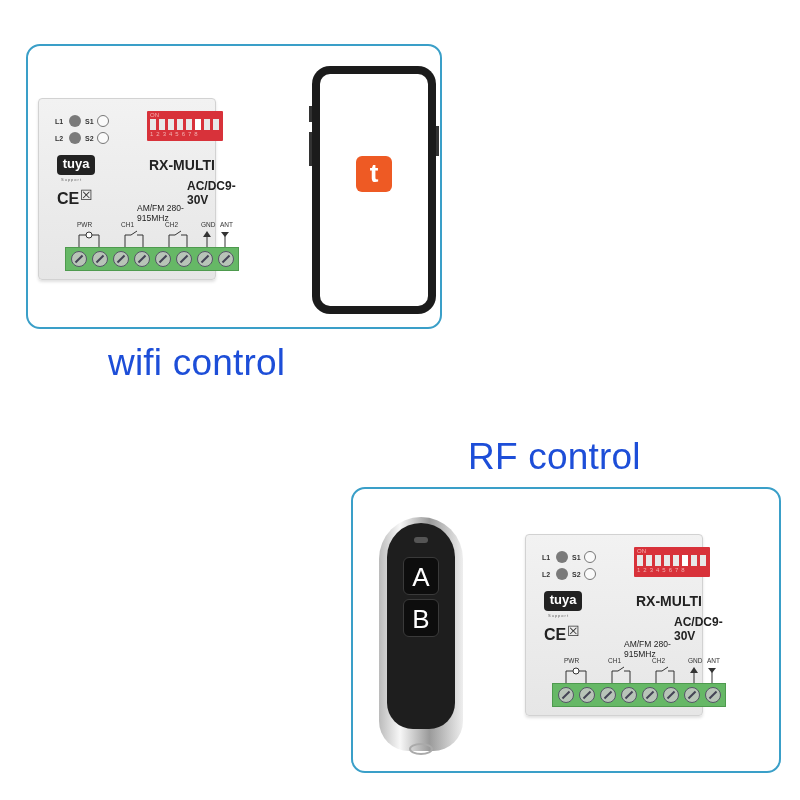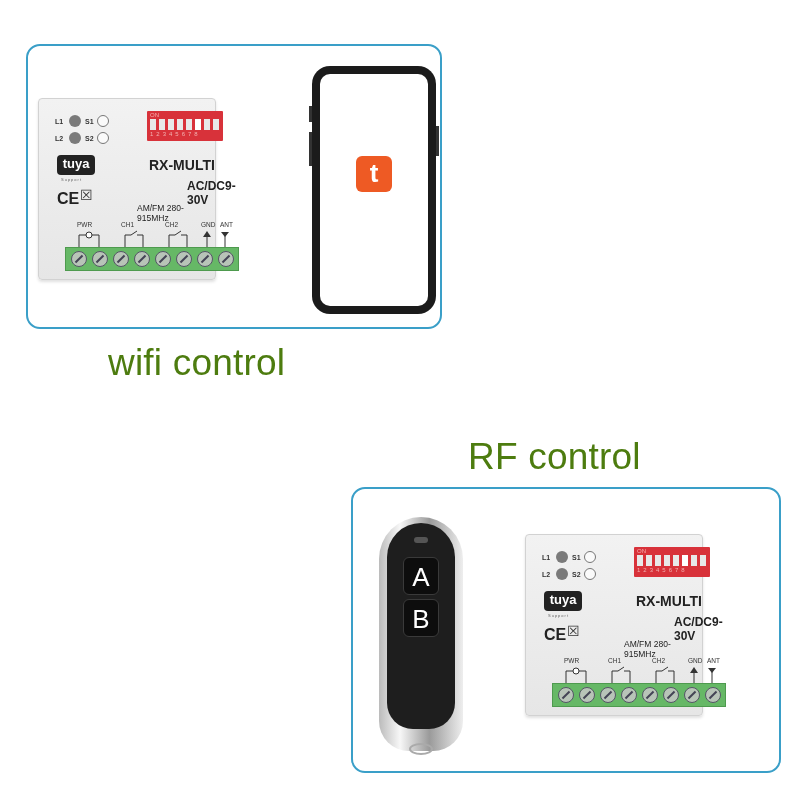--- a/index.html
+++ b/index.html
@@ -11,21 +11,21 @@
       border: 2px solid #3a9fc8;
       border-radius: 14px;
       background: #fff;
     }
     #panel-wifi { left: 26px; top: 44px; width: 416px; height: 285px; }
     #panel-rf { left: 351px; top: 487px; width: 430px; height: 286px; }
 
     .caption {
       position: absolute;
       font-size: 37px;
-      color: #4d7c0f;
+      color: #1d4ed8;
       letter-spacing: 0.2px;
     }
     #cap-wifi { left: 108px; top: 342px; }
     #cap-rf { left: 468px; top: 436px; }
 
     
     .module {
       position: absolute;
       width: 178px;
       height: 182px;

